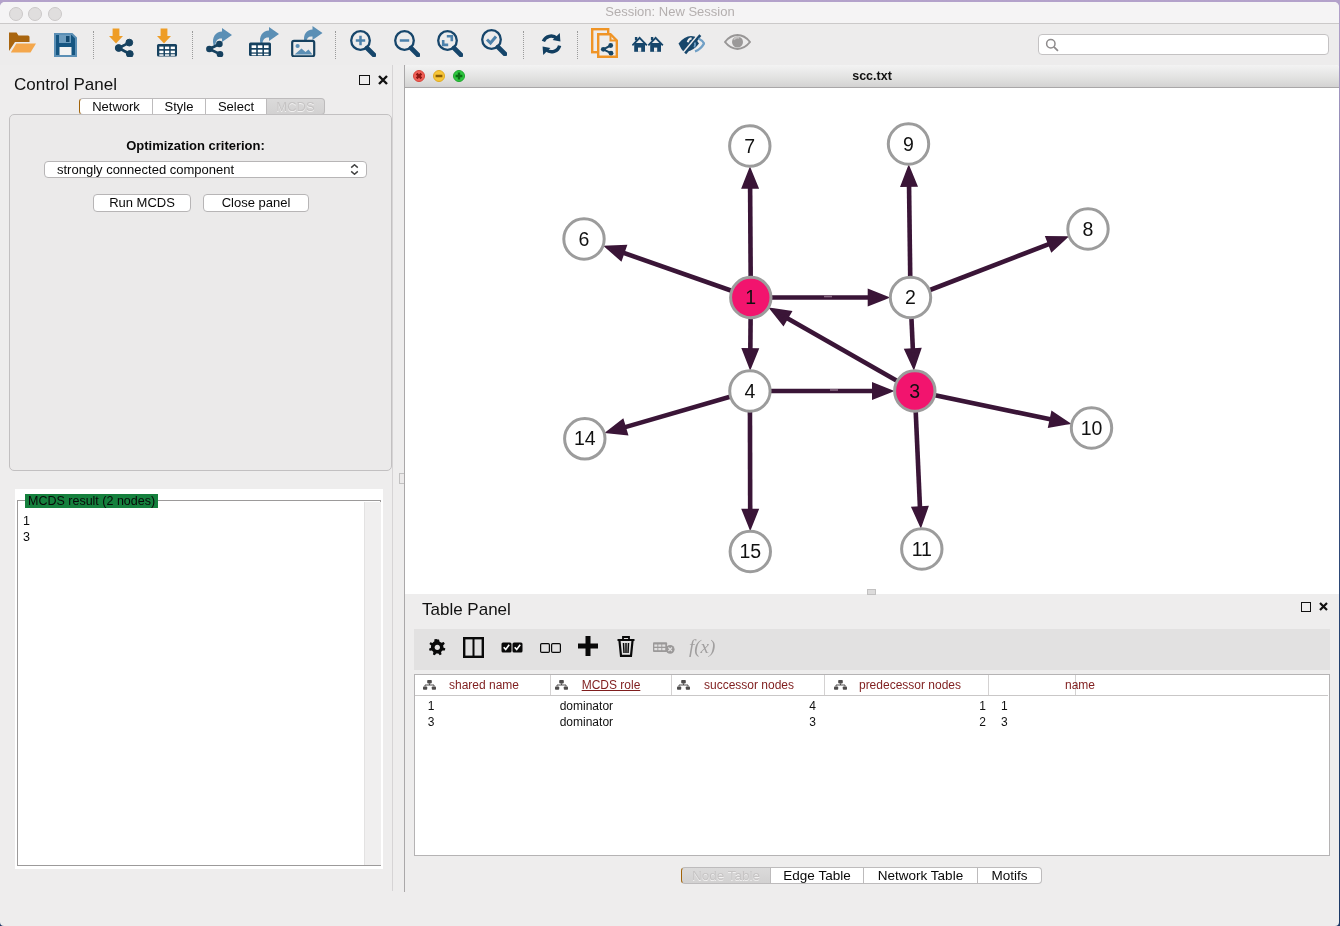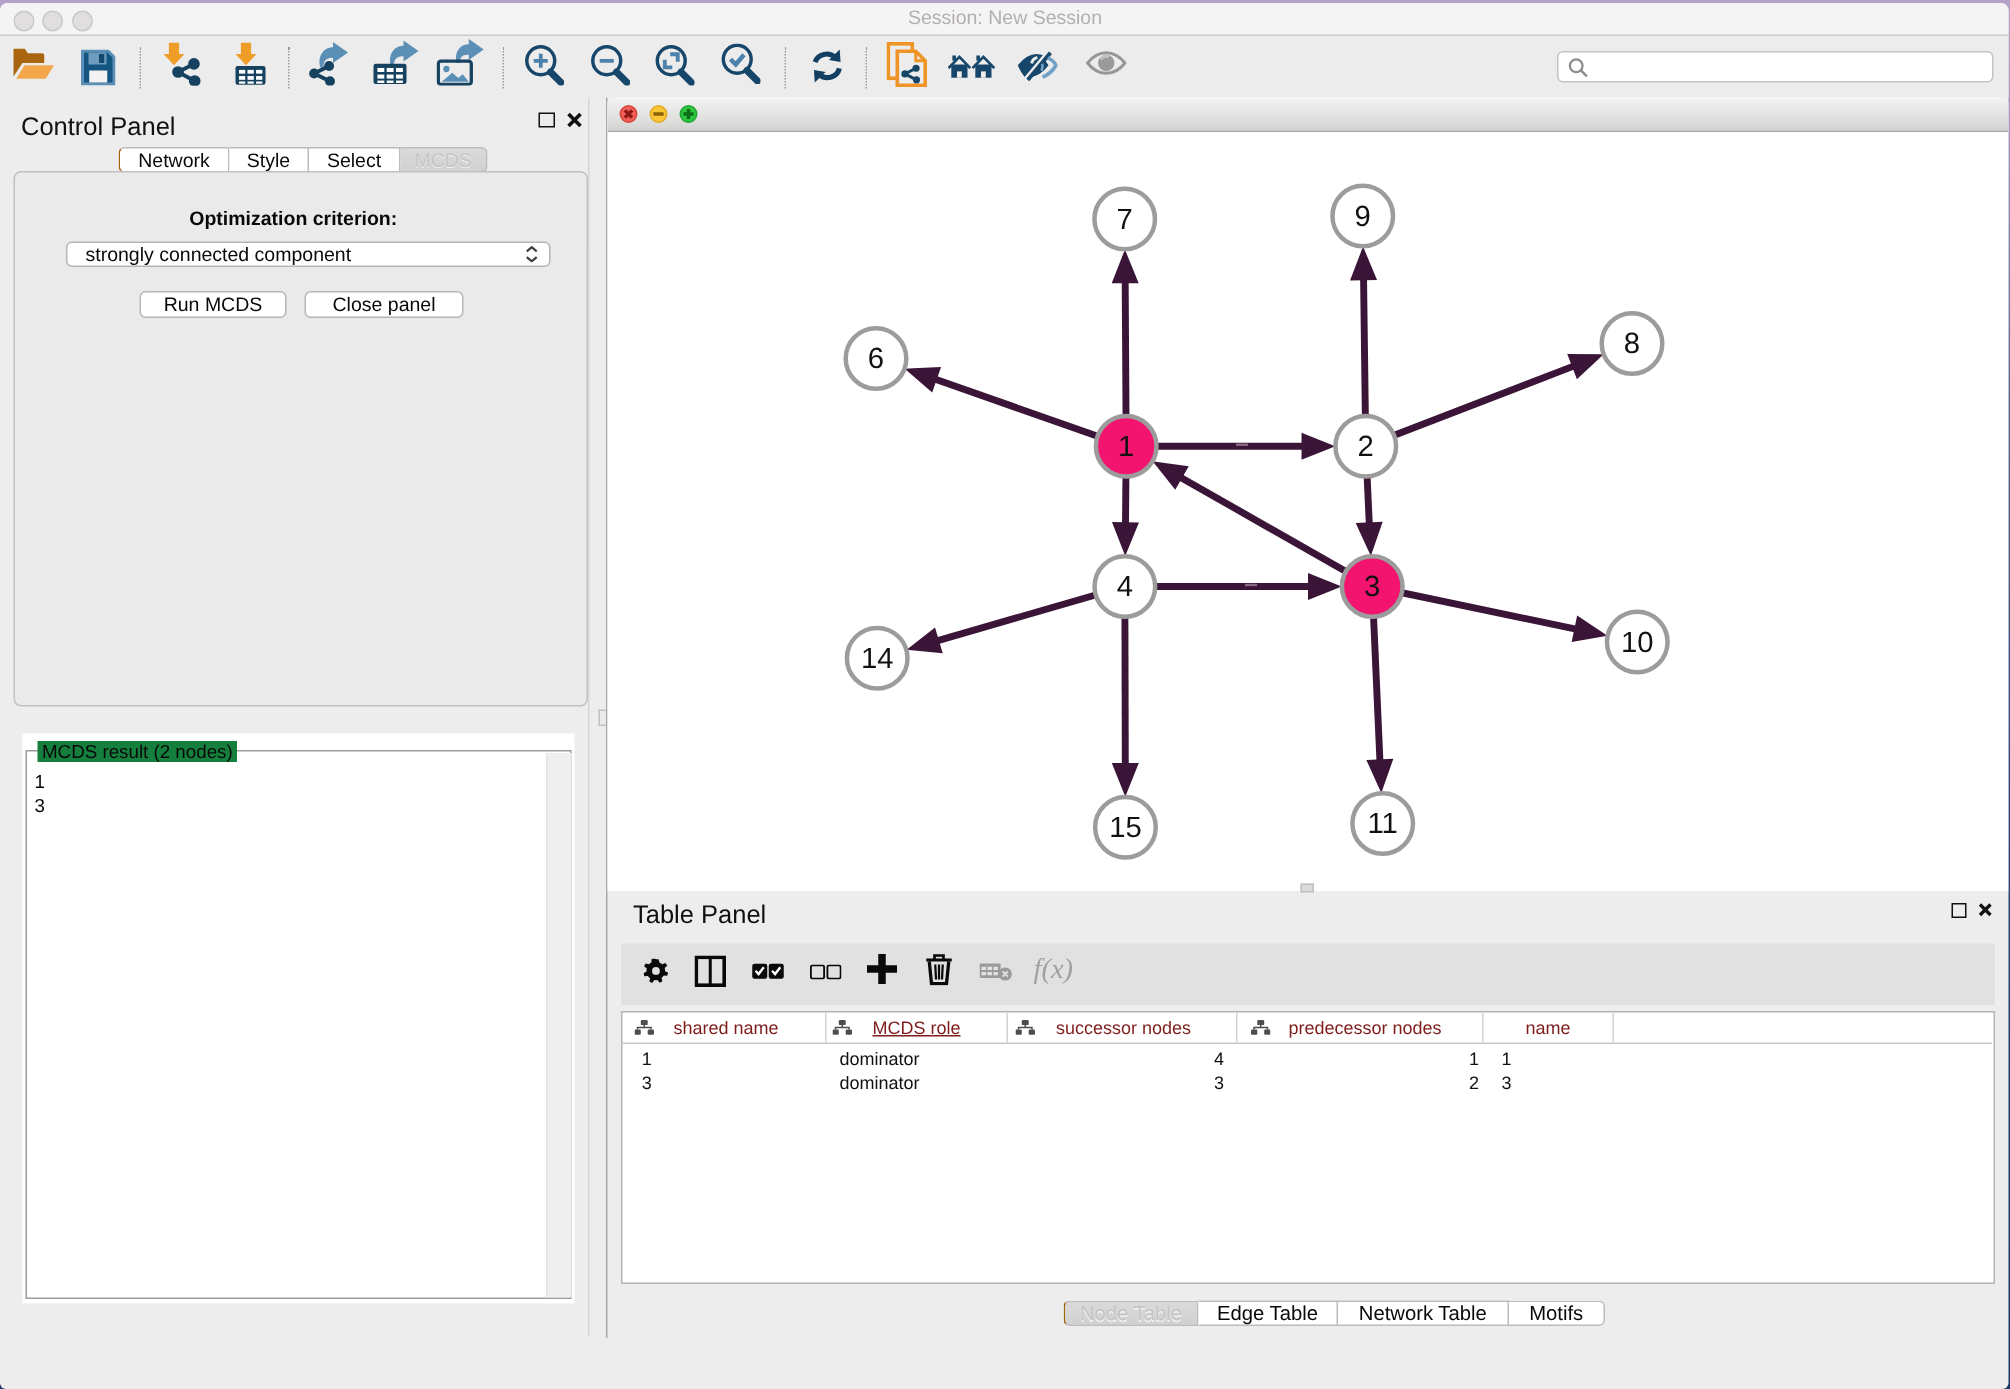--- a/index.html
+++ b/index.html
@@ -241,20 +241,21 @@
       <div class="light" style="left:28px;background:#f8c637;border:1px solid #e0ab22;">
             <svg width="12" height="12" viewBox="0 0 12 12" style="position:absolute;left:-1px;top:-1px">
               <path d="M2.6,6 L9.4,6" stroke="#8a5f07" stroke-width="2.4"></path>
             </svg>
           </div>
       <div class="light" style="left:48px;background:#2dc73f;border:1px solid #1fa52f;">
             <svg width="12" height="12" viewBox="0 0 12 12" style="position:absolute;left:-1px;top:-1px">
               <path d="M2.6,6 L9.4,6 M6,2.6 L6,9.4" stroke="#0b6e16" stroke-width="2.4"></path>
             </svg>
           </div>
+      <div style="position:absolute;left:0;top:4px;width:100%;text-align:center;font-size:12.5px;font-weight:bold;color:#111;">scc.txt</div>
     </div>
     <svg style="position:absolute;left:1px;top:22.5px" width="933" height="500" viewBox="0 0 933 500">
       <g stroke="#3a1537" stroke-width="4.6" fill="#3a1537">
 <line x1="344.8" y1="210.5" x2="344.1" y2="97.5"></line>
 <polygon points="344.0,85.5 349.7,99.5 338.5,99.5"></polygon>
 <line x1="344.8" y1="210.5" x2="214.3" y2="164.7"></line>
 <polygon points="203.0,160.8 218.1,160.1 214.4,170.7"></polygon>
 <line x1="344.8" y1="210.5" x2="466.0" y2="210.5"></line>
 <polygon points="478.0,210.5 464.0,216.1 464.0,204.9"></polygon>
 <line x1="344.8" y1="210.5" x2="344.3" y2="265.5"></line>
@@ -403,36 +404,36 @@
       <div style="position:absolute;left:284px;top:3px;width:100px;text-align:center;">successor nodes</div>
       <svg class="hic" style="position:absolute;left:419px;top:5px" width="13" height="10" viewBox="0 0 13 10">
             <g fill="#4e4c4c">
               <rect x="4.2" y="0" width="4.6" height="3.4" rx="0.8"></rect>
               <rect x="0" y="6.4" width="4.2" height="3.4" rx="0.8"></rect>
               <rect x="8.8" y="6.4" width="4.2" height="3.4" rx="0.8"></rect>
               <path d="M6.5,3.4 L6.5,5 M2,6.4 L2,5 L11,5 L11,6.4" stroke="#4e4c4c" stroke-width="1" fill="none"></path>
             </g>
           </svg>
       <div style="position:absolute;left:436px;top:3px;width:118px;text-align:center;">predecessor nodes</div>
-      <div style="position:absolute;left:575px;top:3px;width:84px;text-align:center;">name</div>
+      <div style="position:absolute;left:575px;top:3px;width:84px;text-align:center;padding-left:48px;">name</div>
     </div>
     <div id="trows" style="position:absolute;left:10px;top:103.5px;width:913px;font-size:12px;color:#111;">
       <div style="position:absolute;left:12.8px;top:3px;">1</div>
       <div style="position:absolute;left:144.7px;top:3px;">dominator</div>
       <div style="position:absolute;left:341px;top:3px;width:60px;text-align:right;">4</div>
       <div style="position:absolute;left:511px;top:3px;width:60px;text-align:right;">1</div>
       <div style="position:absolute;left:586px;top:3px;">1</div>
       <div style="position:absolute;left:12.8px;top:19px;">3</div>
       <div style="position:absolute;left:144.7px;top:19px;">dominator</div>
       <div style="position:absolute;left:341px;top:19px;width:60px;text-align:right;">3</div>
       <div style="position:absolute;left:511px;top:19px;width:60px;text-align:right;">2</div>
       <div style="position:absolute;left:586px;top:19px;">3</div>
     </div>
     
-    <div class="seg" style="left:304px;top:274.5px;">
+    <div class="seg" style="left:276px;top:274.5px;">
       <div class="s first dis" style="width:88px;font-size:13.5px;">Node Table</div>
       <div class="s" style="width:92px;font-size:13.5px;">Edge Table</div>
       <div class="s" style="width:113px;font-size:13.5px;">Network Table</div>
       <div class="s last" style="width:63px;font-size:13.5px;">Motifs</div>
     </div>
   </div>
 
 </div>
   </div>
 

